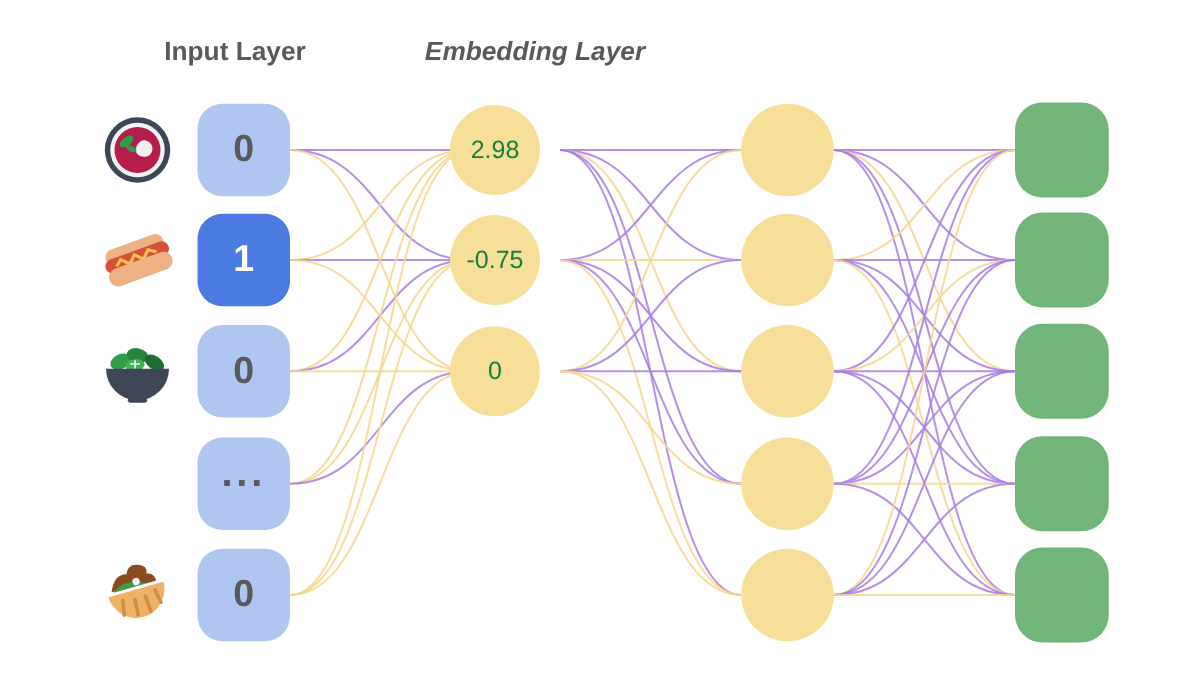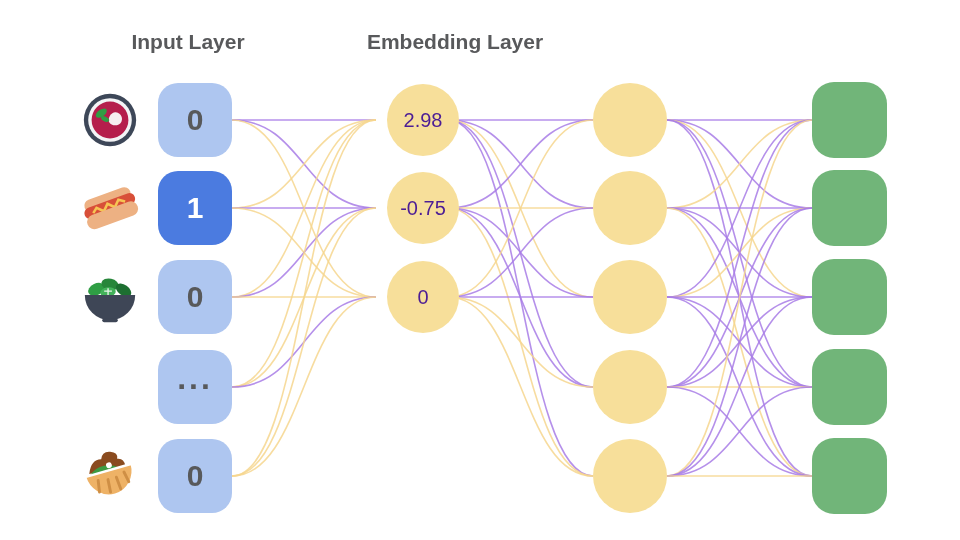--- a/index.html
+++ b/index.html
@@ -6,33 +6,33 @@
   #canvas{
     position:relative;width:960px;height:540px;overflow:hidden;
     background:#ffffff;font-family:"Liberation Sans",sans-serif;
   }
   #edges{position:absolute;left:0;top:0;width:960px;height:540px;z-index:1;}
   .layer-title{
     position:absolute;top:30px;transform:translateX(-50%);
     font-size:21px;font-weight:bold;color:#58595b;white-space:nowrap;z-index:3;
   }
   #title-input{left:188px;}
-  #title-embedding{left:455px;}
+  #title-embedding{left:428px;font-style:italic;}
   #title-output{left:853px;}
   .input-node{
     position:absolute;left:158px;width:74px;height:74px;border-radius:20px;
     background:#aec6f0;display:flex;align-items:center;justify-content:center;
     font-size:30px;font-weight:bold;color:#58595b;z-index:2;
   }
   .input-node.active{background:#4b7be0;color:#ffffff;}
   .input-node.dots span{letter-spacing:3px;transform:translateY(-9px);font-size:32px;}
   .emb-node{
-    position:absolute;left:387px;width:72px;height:72px;border-radius:50%;
+    position:absolute;left:360px;width:72px;height:72px;border-radius:50%;
     background:#f7df9a;display:flex;align-items:center;justify-content:center;
-    font-size:20px;color:#4c1d95;z-index:2;
+    font-size:20px;color:#15803d;z-index:2;
   }
   .hid-node{
     position:absolute;left:593px;width:74px;height:74px;border-radius:50%;
     background:#f7df9a;z-index:2;
   }
   .out-node{
     position:absolute;left:812px;width:75px;height:76px;border-radius:22px;
     background:#71b579;z-index:2;
   }
   .food-icon{position:absolute;left:79px;width:62px;height:62px;z-index:2;}

